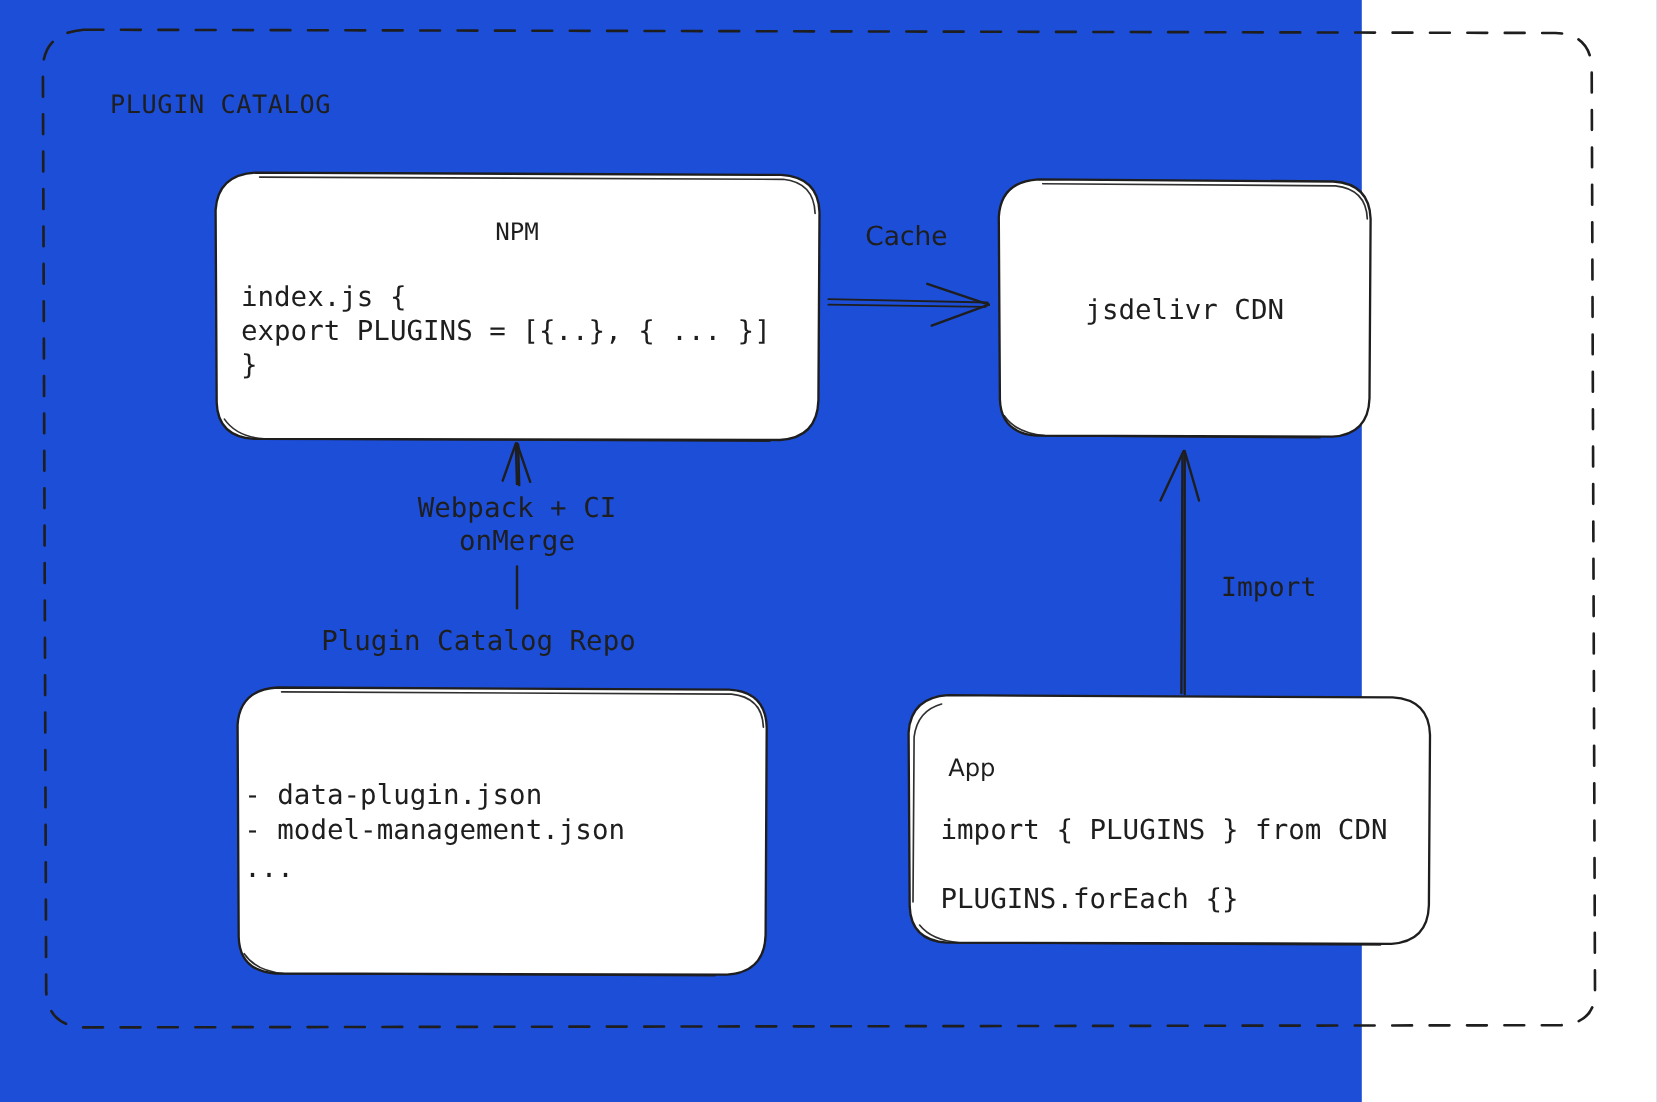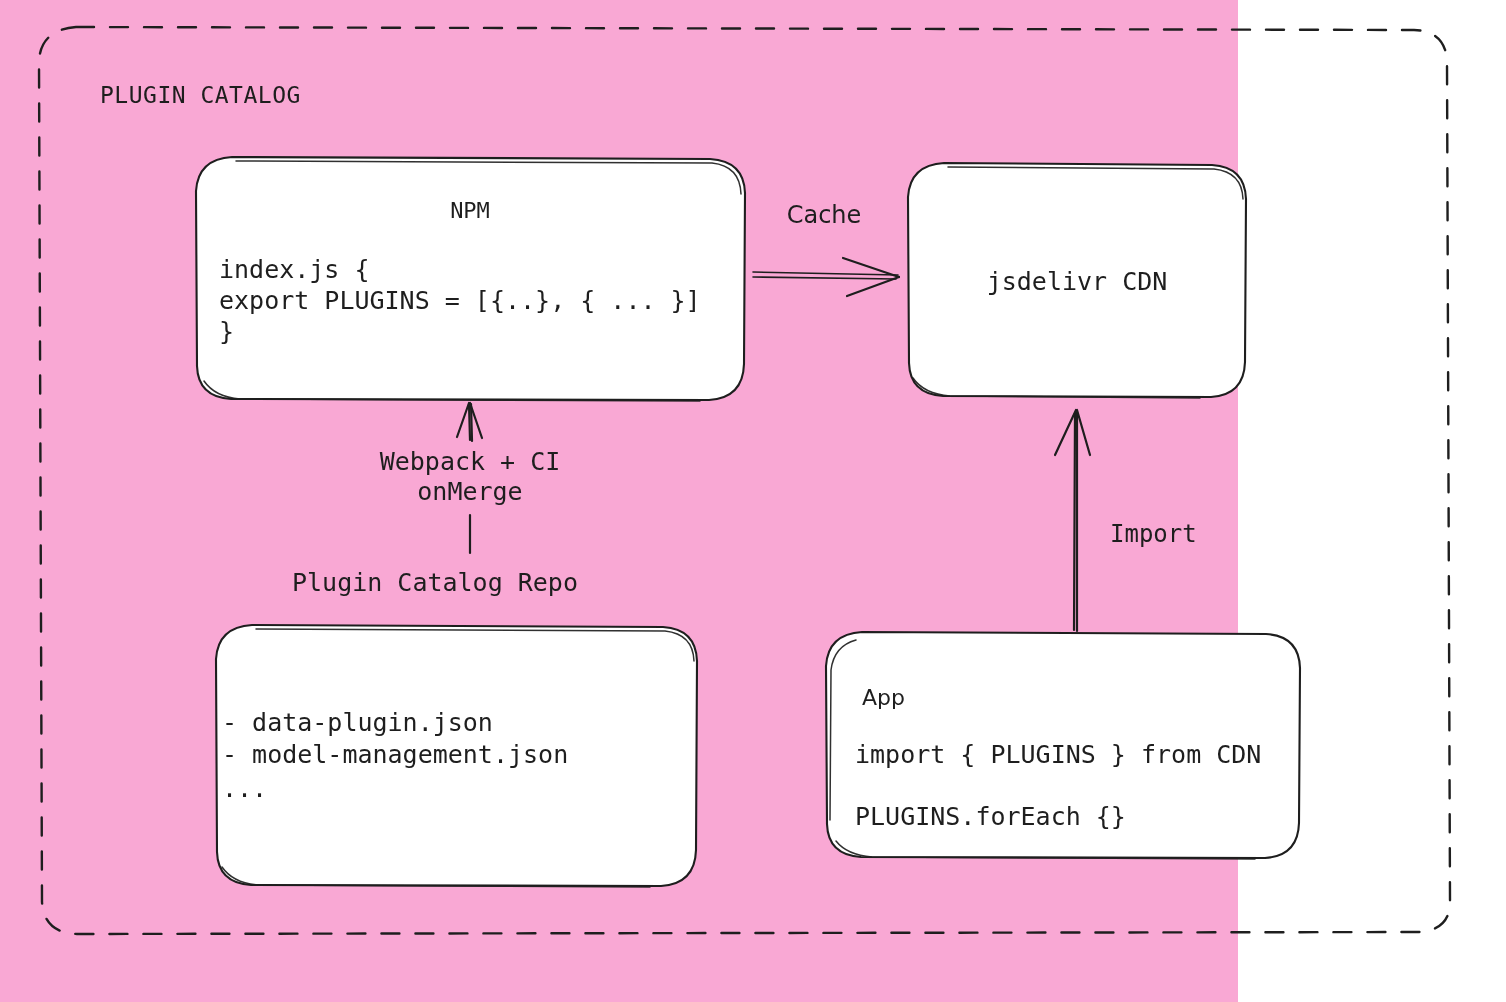--- a/index.html
+++ b/index.html
@@ -11,21 +11,21 @@
   body {
     width: 1506px;
     height: 1002px;
     overflow: hidden;
     font-family: "DejaVu Sans Mono", "Liberation Mono", monospace;
   }
   #diagram-root {
     position: relative;
     width: 1238px;
     height: 1002px;
-    background: #f9a8d4;
+    background: #1d4ed8;
   }
   svg.canvas {
     position: absolute;
     top: 0;
     left: 0;
     width: 1506px;
     height: 1002px;
   }
   text {
     fill: #1e1e1e;

